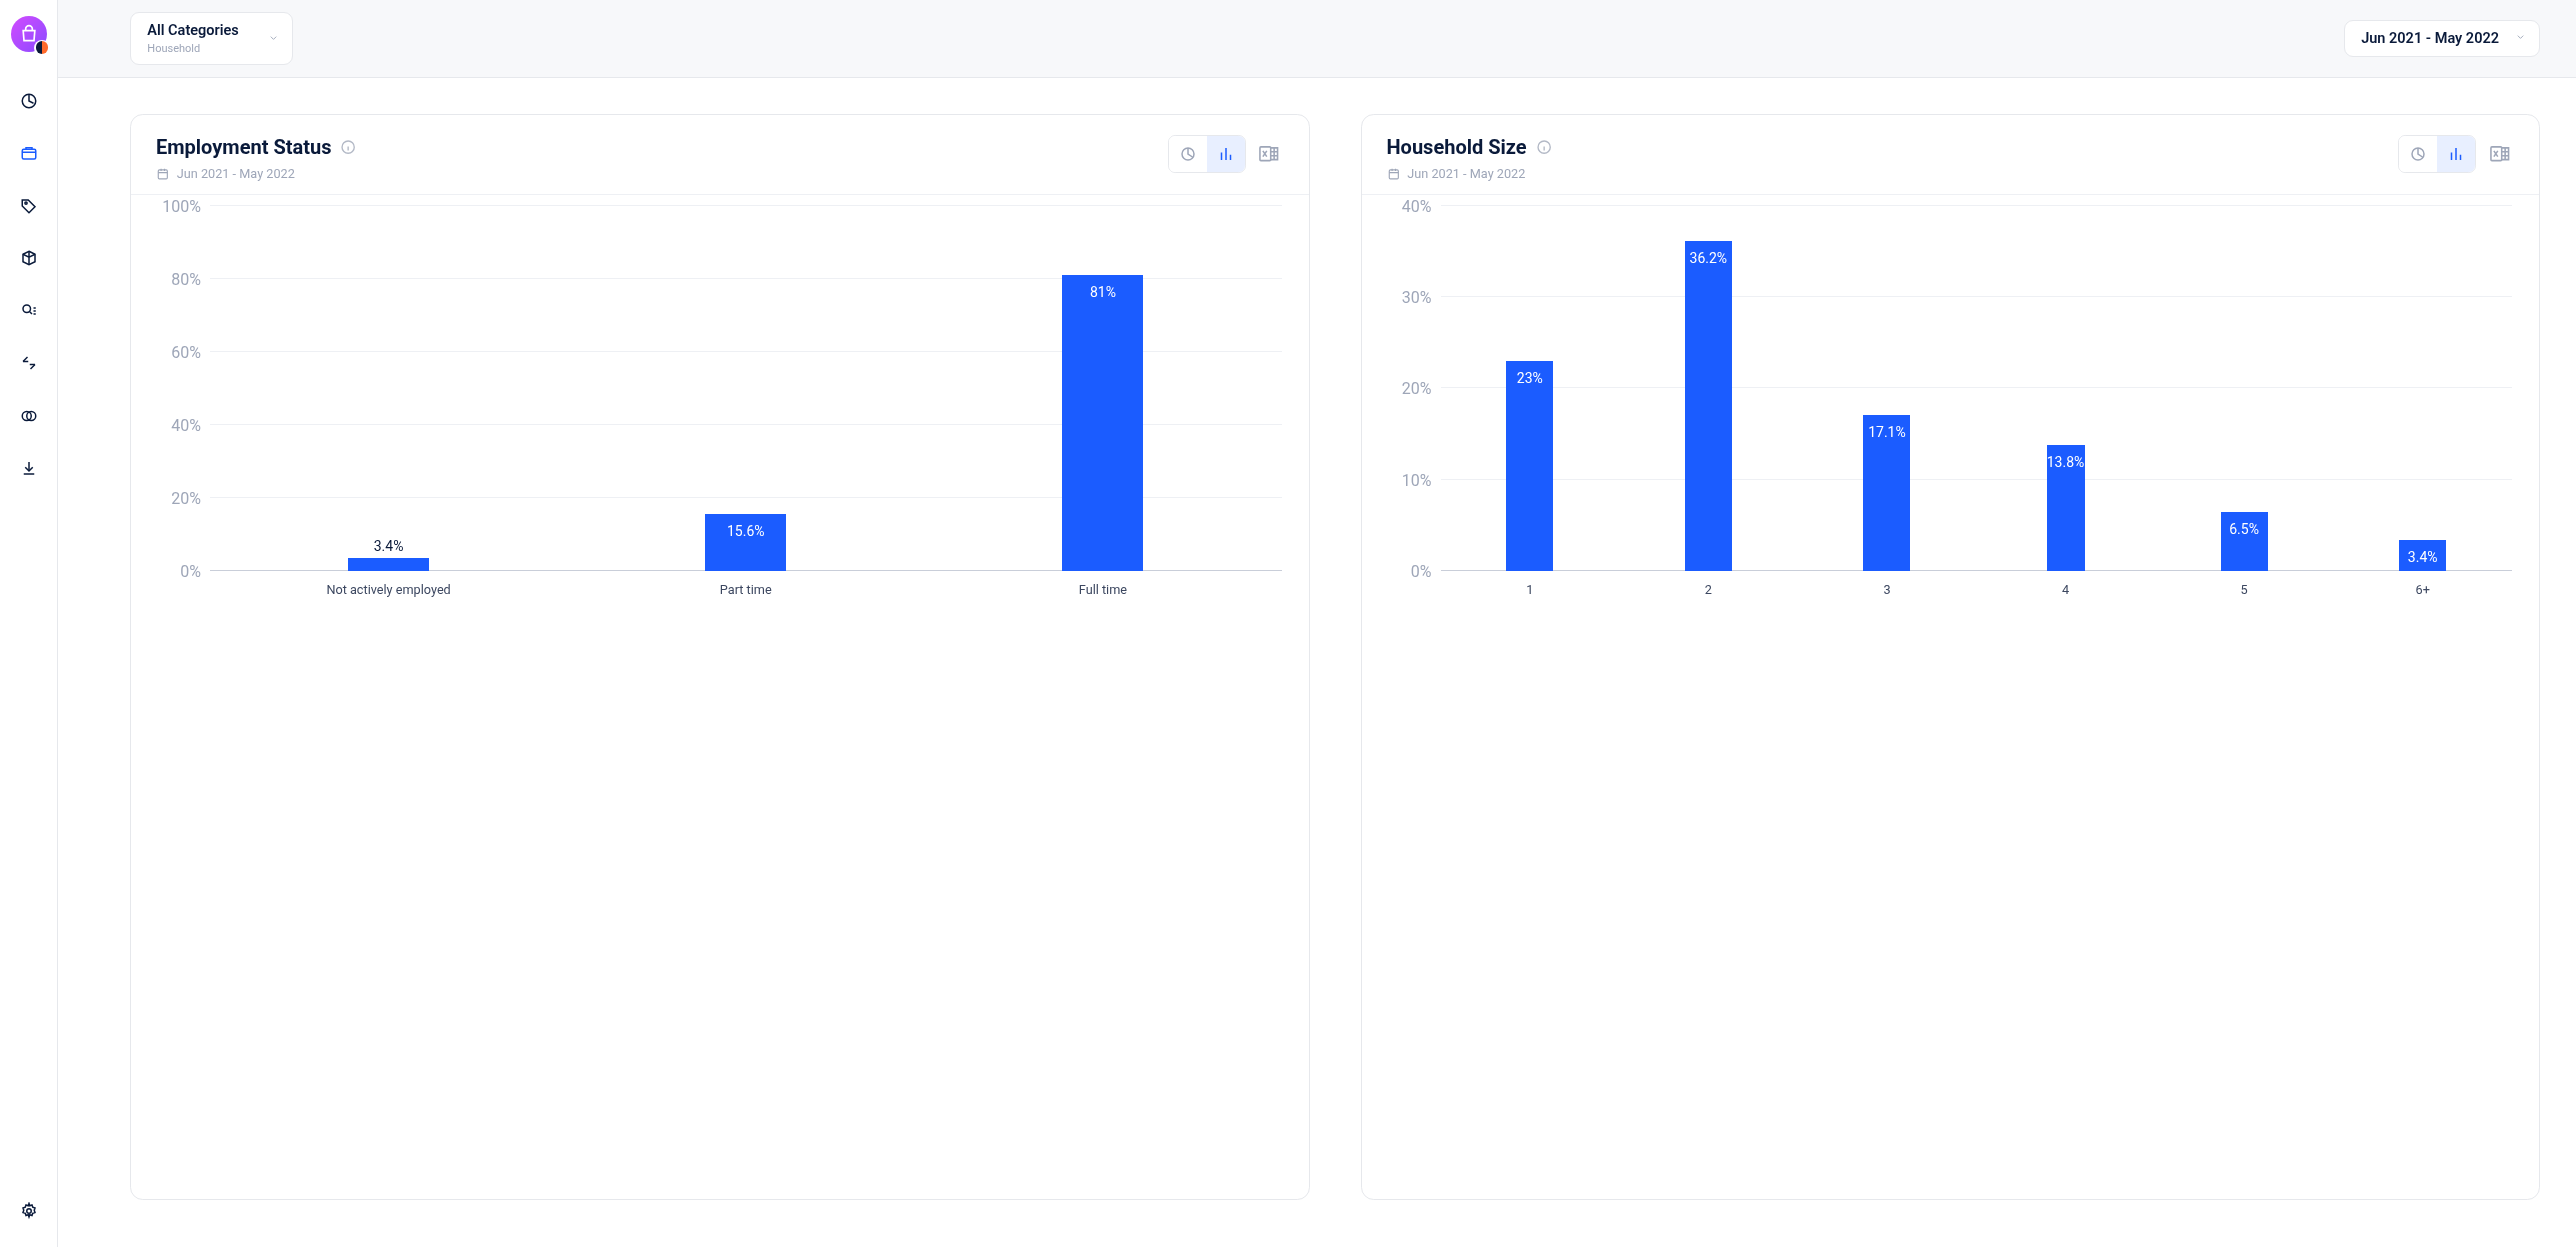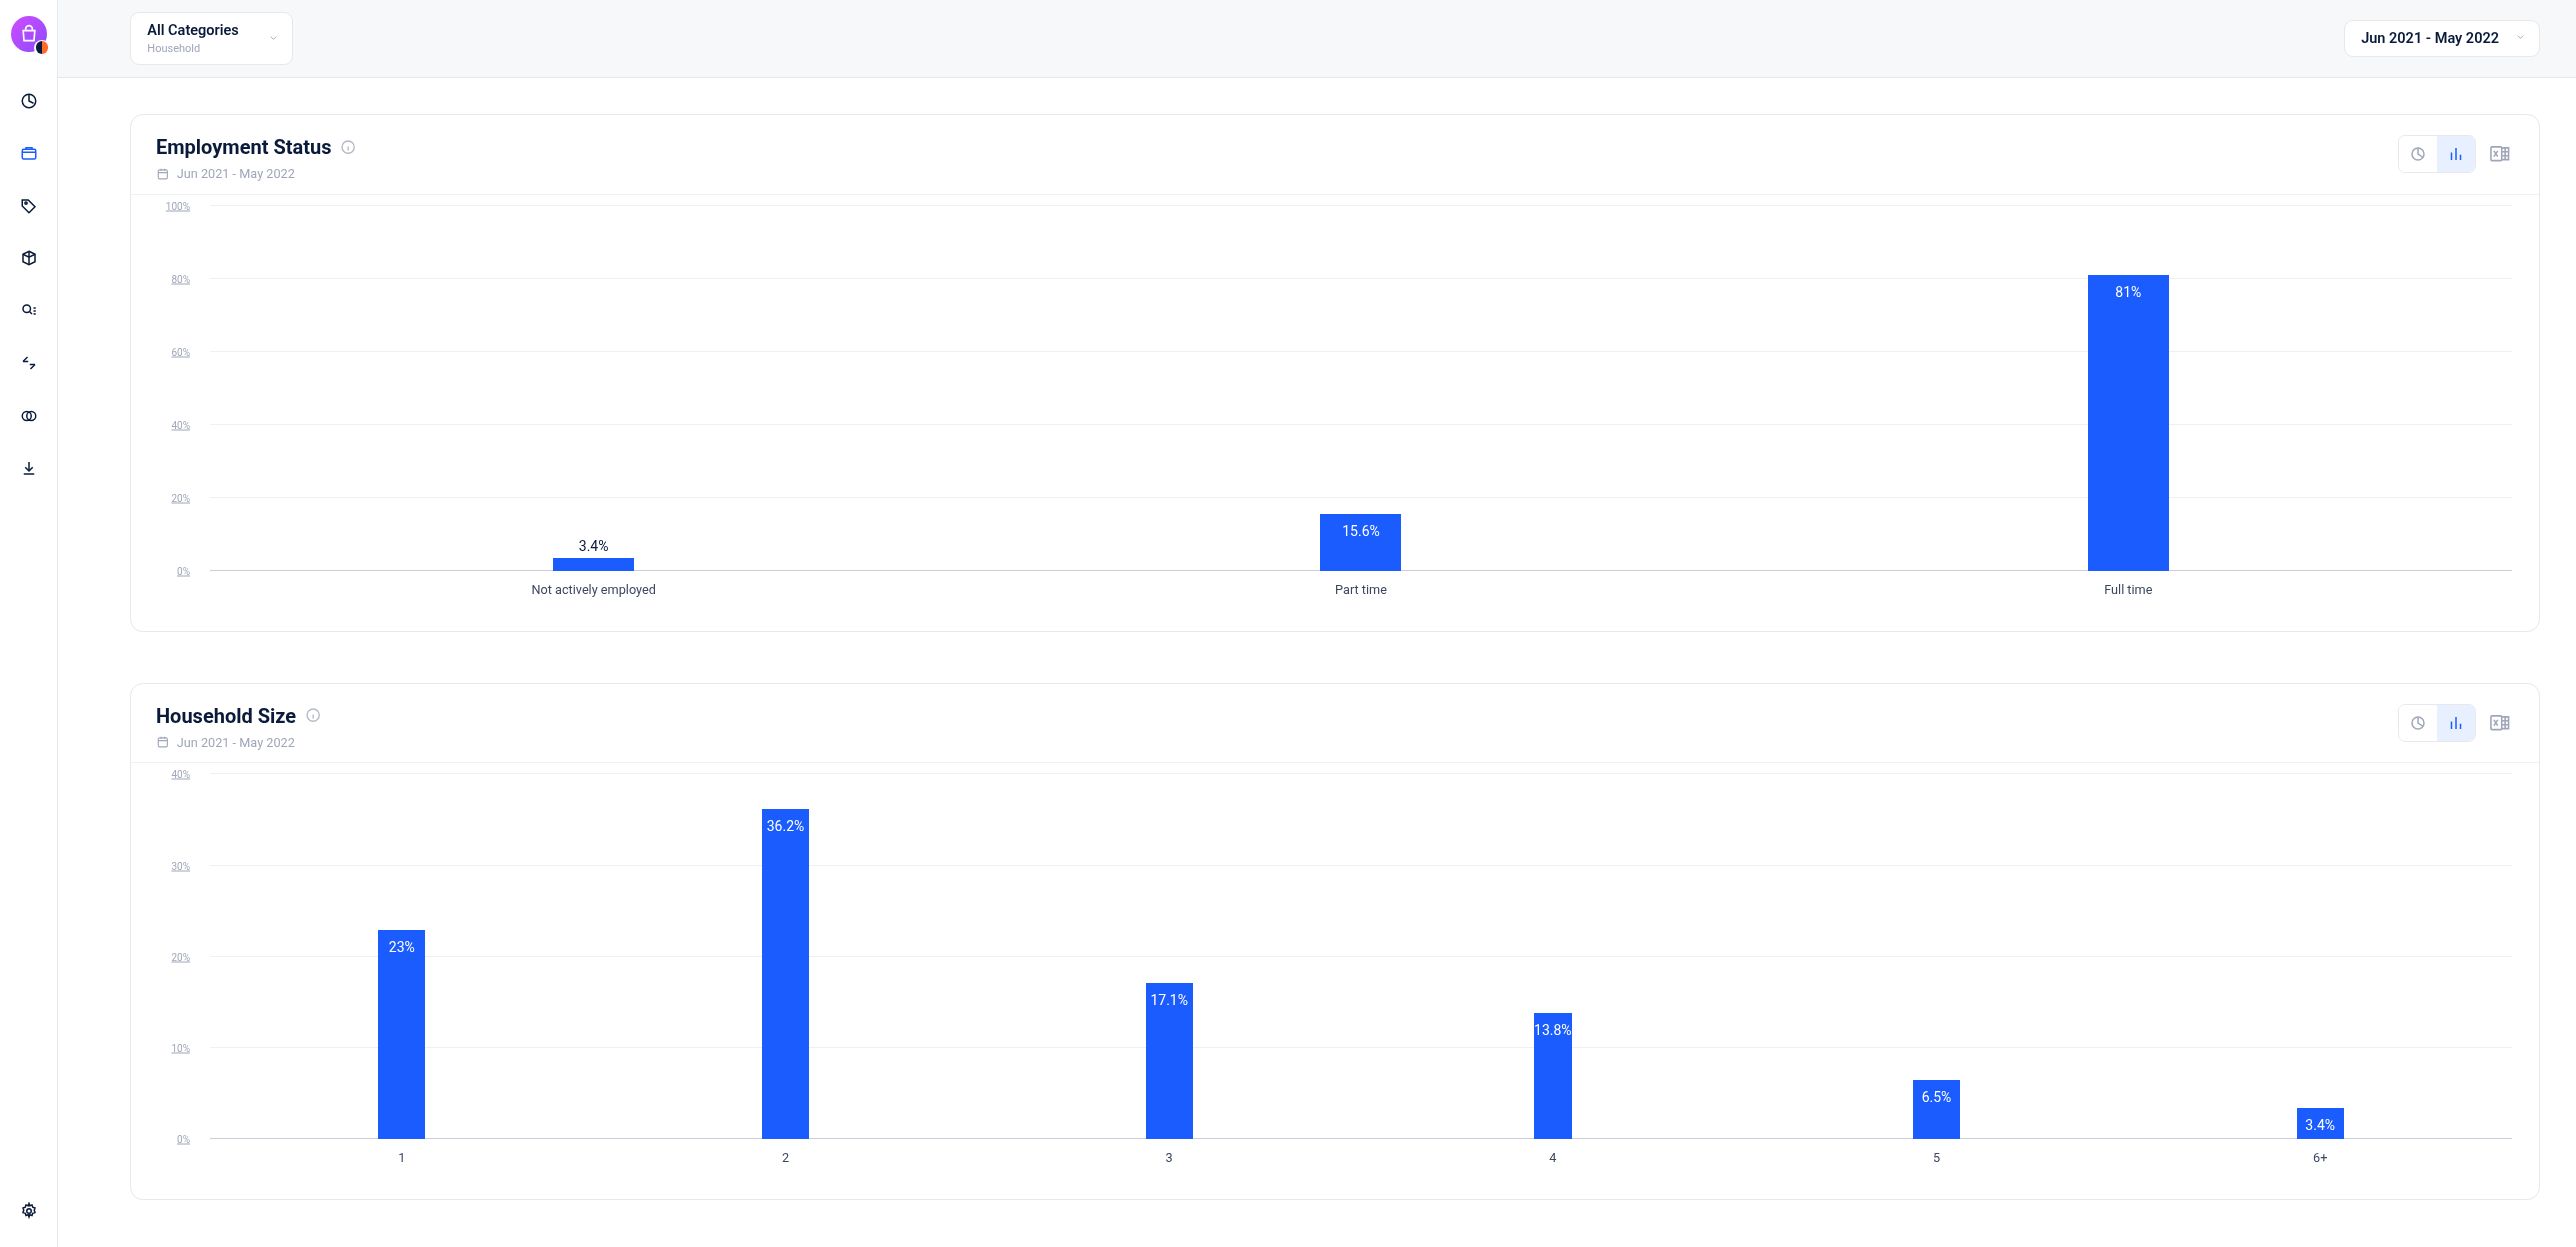--- a/index.html
+++ b/index.html
@@ -23,39 +23,39 @@
 .main { flex:1; display:flex; flex-direction:column; min-width:0; }
 .topbar { height:78px; background:#f7f8fa; border-bottom:0.9px solid #e6e8ec; display:flex; align-items:center; padding:0 36px 0 72px; gap:18px; }
 .dropdown { background:#fff; border:0.9px solid #e6e8ec; border-radius:9px; padding:9px 40px 9px 16.3px; position:relative; cursor:pointer; min-width:163px; }
 .dropdown .primary { font-size:14.5px; font-weight:600; color:#0a1a3a; line-height:1.2; }
 .dropdown .secondary { font-size:11px; color:#9ea6b8; margin-top:1.8px; }
 .dropdown .primary.single { font-size:14.5px; }
 .dropdown .chev { position:absolute; right:12.7px; top:50%; transform:translateY(-50%); color:#9ea6b8; }
 .topbar-spacer { flex:1; }
 
 
-.content { flex:1; padding:36px 36px 47px 72px; display:grid; grid-template-columns:1fr; gap:51px; overflow:auto; }
+.content { flex:1; padding:36px 36px 47px 72px; display:grid; grid-template-columns:1fr 1fr; gap:51px; overflow:auto; }
 .card { background:#fff; border:0.9px solid #e6e8ec; border-radius:12.7px; padding:0; display:flex; flex-direction:column; }
 .card-header { display:flex; align-items:flex-start; justify-content:space-between; padding:20px 25px 12.7px 25px; border-bottom:0.9px solid #eef0f4; }
 .card-title-row { display:flex; align-items:center; gap:9px; }
 .card-title { font-size:20px; font-weight:700; color:#0a1a3a; }
 .info-icon { width:16.3px; height:16.3px; color:#b3b9c6; }
 .card-subrow { display:flex; align-items:center; gap:7.2px; margin-top:7.2px; color:#9ea6b8; font-size:12.7px; }
 .card-subrow svg { width:13.6px; height:13.6px; }
 .card-tools { display:flex; align-items:center; gap:9px; }
 .seg { display:flex; border:0.9px solid #e6e8ec; border-radius:7.2px; overflow:hidden; }
 .seg-btn { width:38px; height:36px; display:flex; align-items:center; justify-content:center; color:#9ea6b8; cursor:pointer; background:#fff; }
 .seg-btn.active { background:#e8efff; color:#1b5cff; }
 .excel-btn { width:29px; height:29px; display:flex; align-items:center; justify-content:center; color:#9ea6b8; cursor:pointer; }
 
 
 .chart-body { padding:11px 18px 25px 25px; flex:1; display:flex; flex-direction:column; }
 .chart-area { position:relative; height:398px; }
 .y-axis { position:absolute; left:0; top:0; bottom:33px; width:45px; }
-.y-tick { position:absolute; right:11px; transform:translateY(50%); font-size:10px; color:#9ea6b8;text-decoration:underline; }
+.y-tick { position:absolute; right:0; transform:translateY(50%); font-size:16px; color:#9ea6b8; }
 .grid-lines { position:absolute; left:54px; right:9px; top:0; bottom:33px; }
 .grid-line { position:absolute; left:0; right:0; height:0.9px; background:#eef0f4; }
 .baseline { background:#c9ced9; }
 .plot { position:absolute; left:54px; right:9px; top:0; bottom:33px; display:flex; align-items:flex-end; }
 .bar-col { flex:1; display:flex; flex-direction:column; align-items:center; justify-content:flex-end; height:100%; position:relative; }
 .bar { width:81px; background:#1b5cff; position:relative; }
 .bar .label { position:absolute; left:50%; transform:translateX(-50%); top:9px; color:#fff; font-weight:400; font-size:14px; white-space:nowrap; }
 .bar.short .label { top:-20px; color:#0a1a3a; }
 .x-axis { position:absolute; left:54px; right:9px; bottom:0; height:33px; display:flex; }
 .x-label { flex:1; text-align:center; font-size:12.7px; color:#3c4760; padding-top:11px; }

